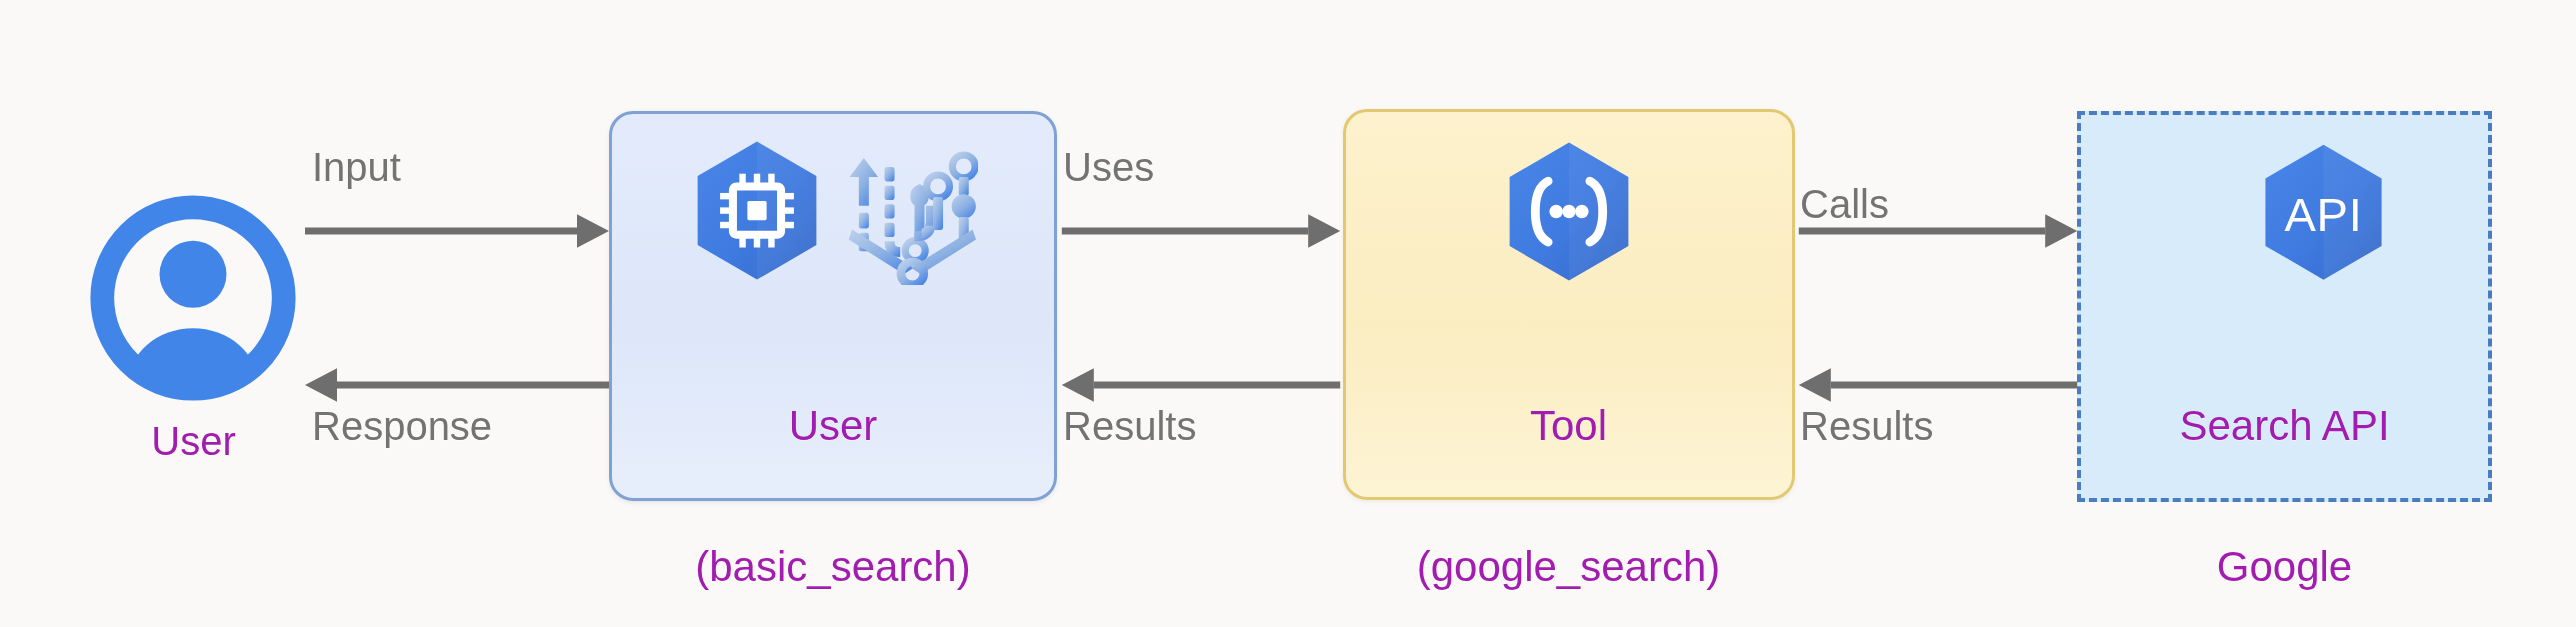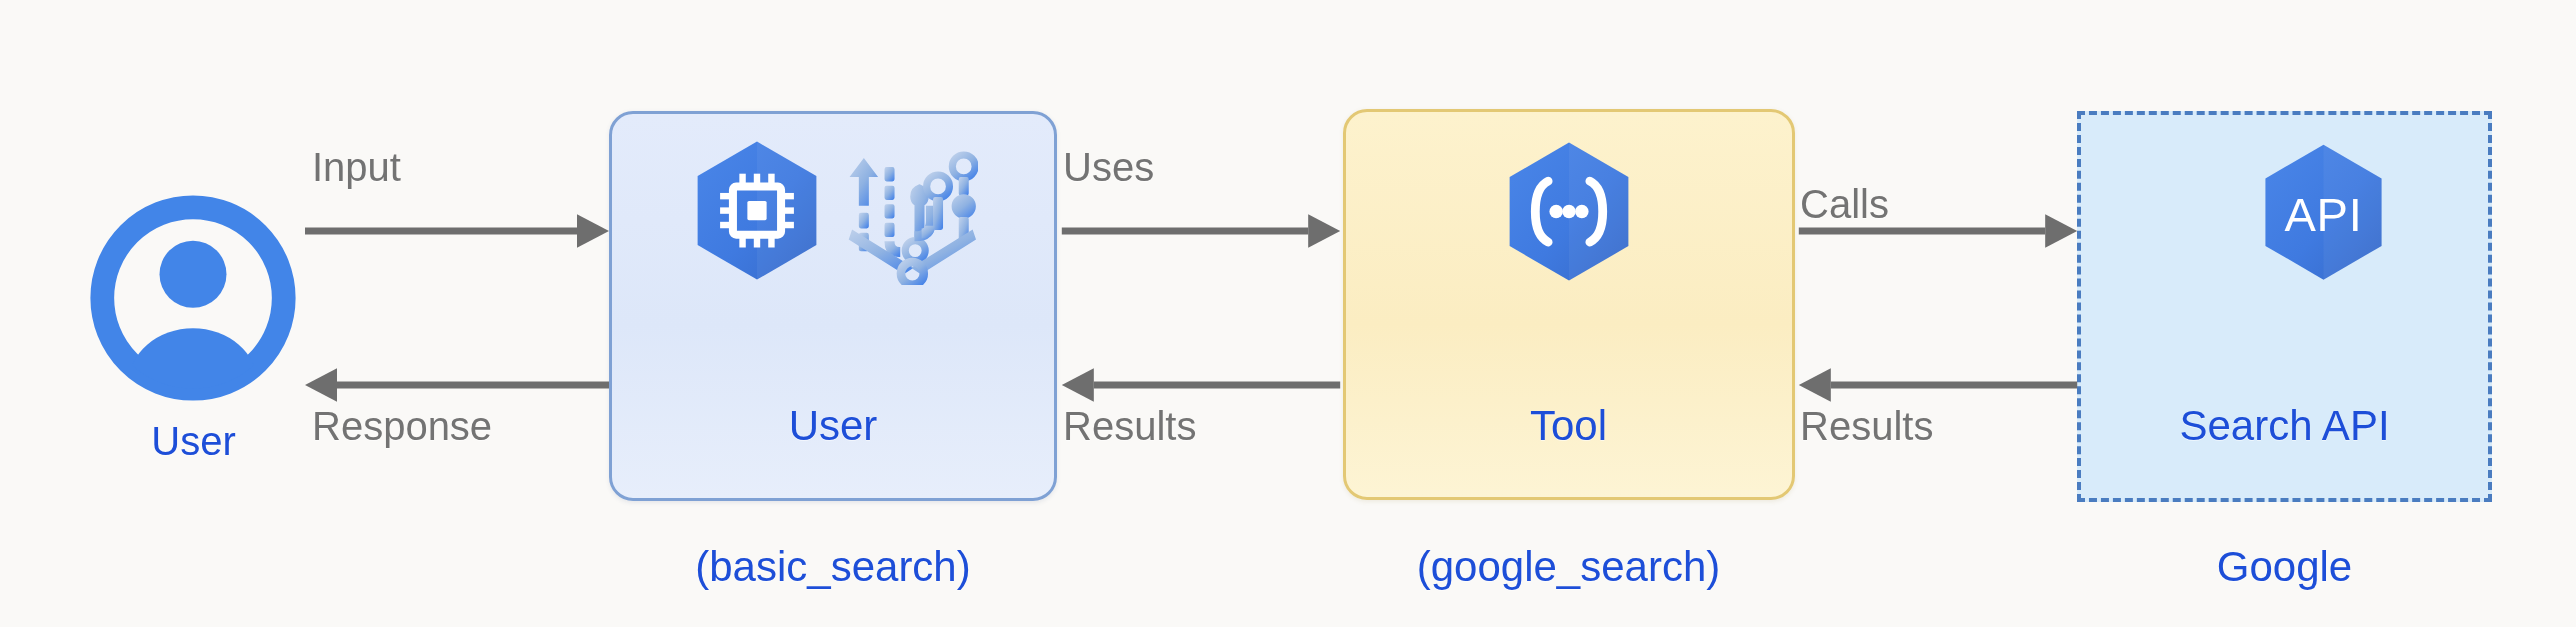--- a/index.html
+++ b/index.html
@@ -14,21 +14,21 @@
     width: 2576px;
     height: 628px;
     background: #faf9f7;
     overflow: hidden;
   }
 
   
   .node-label {
     position: absolute;
     text-align: center;
-    color: #1d4ed8;
+    color: #a21caf;
     font-weight: 400;
     line-height: 1.12;
     white-space: pre;
     text-shadow: 0 0.8px 0 rgba(255,255,255,0.55);
   }
 
   
   #user-group {
     position: absolute;
     left: 77px;

